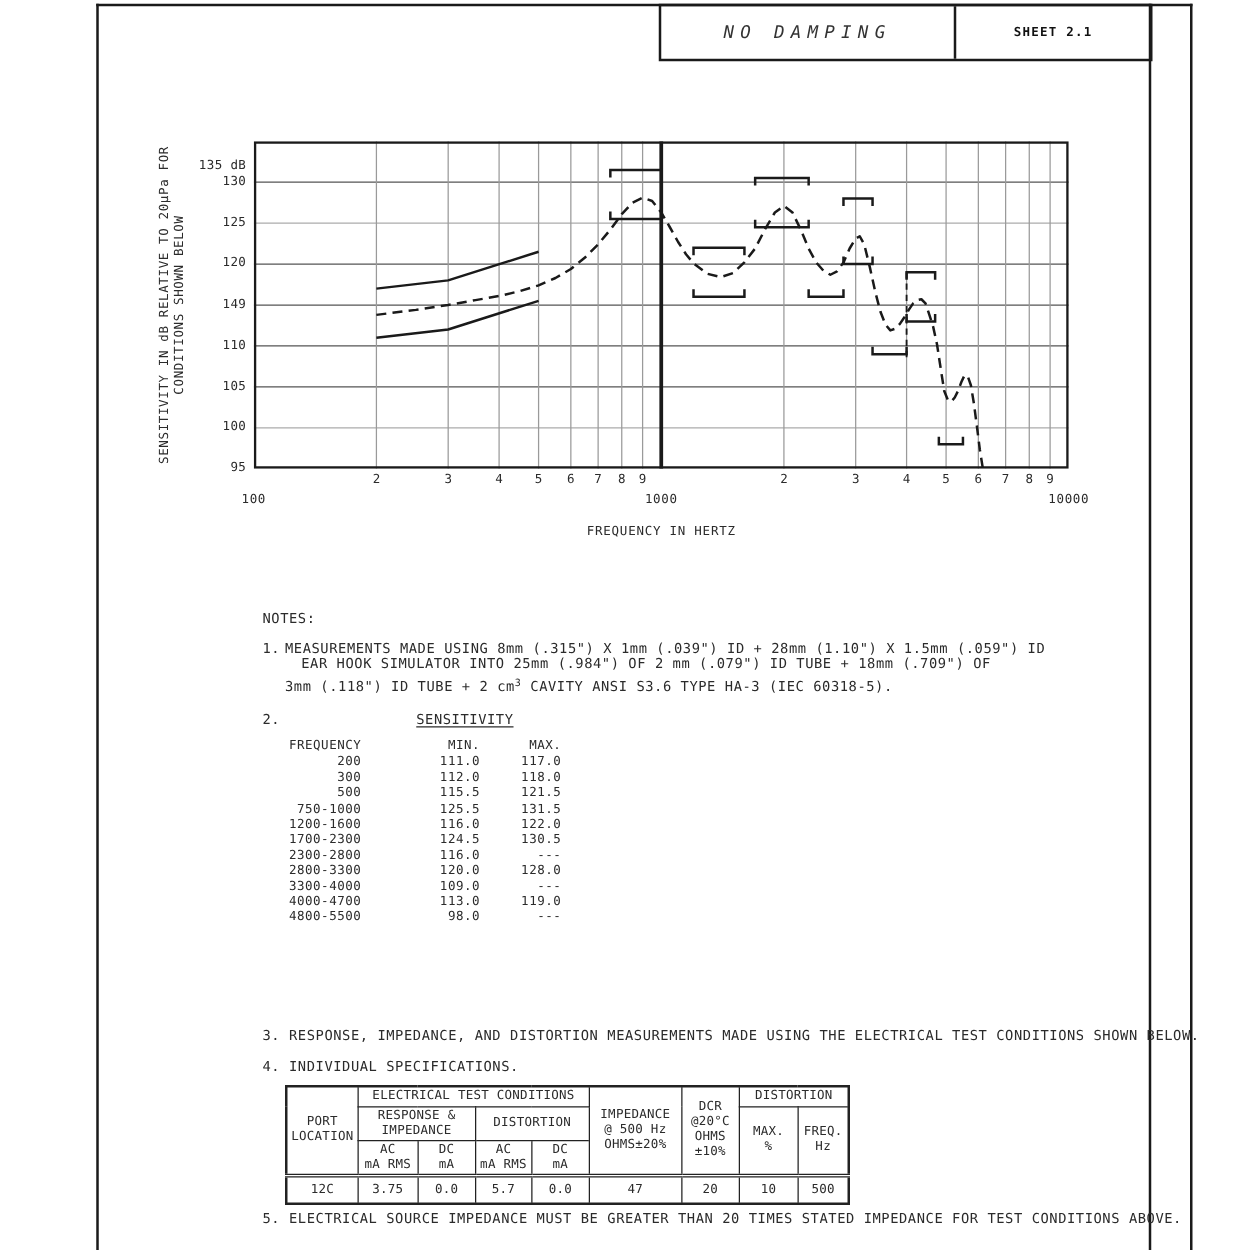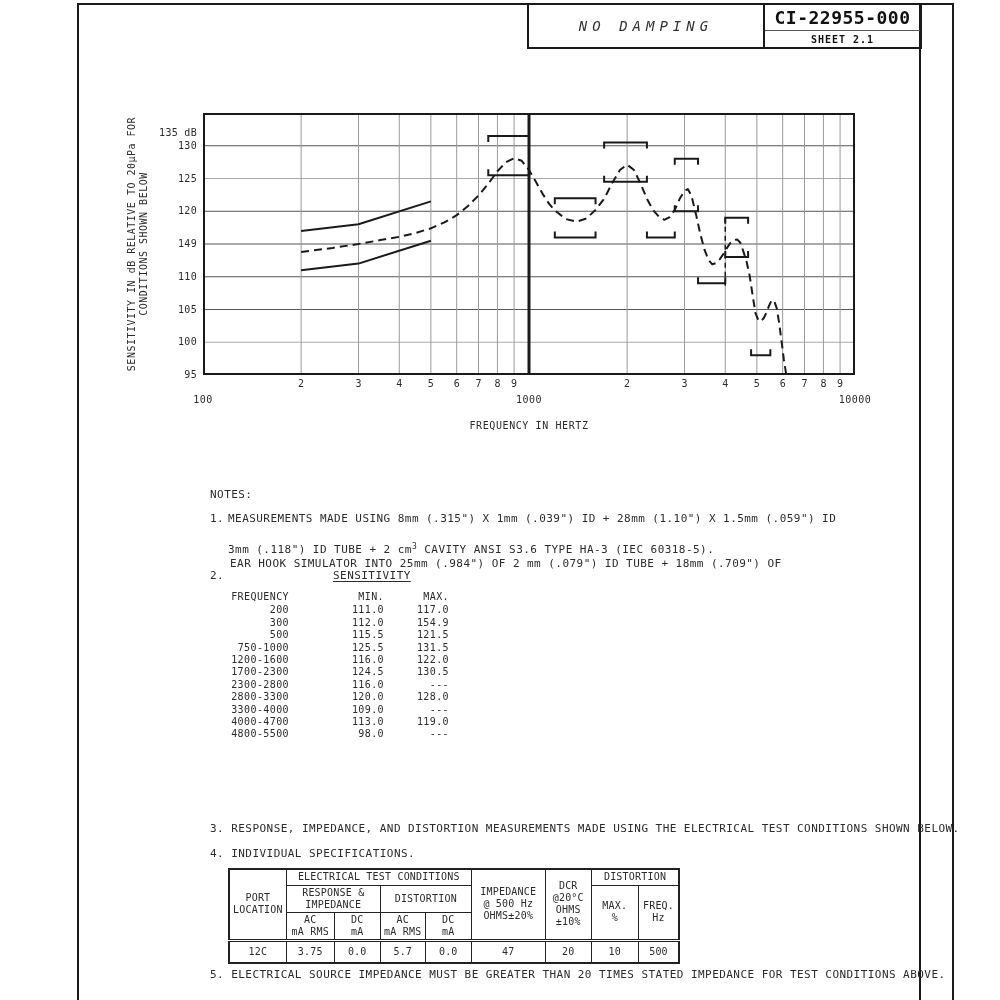--- a/index.html
+++ b/index.html
@@ -50,21 +50,20 @@
 <div class="line" style="left:77px;top:3px;width:2px;height:997px;"></div>
 <div class="line" style="left:77px;top:3px;width:877px;height:2px;"></div>
 <div class="line" style="left:919px;top:3px;width:2px;height:997px;"></div>
 <div class="line" style="left:952px;top:3px;width:2px;height:997px;"></div>
 
 <div class="title-block">
   <div class="tb-left">
     <span class="damping">NO DAMPING</span>
   </div>
   <div class="tb-right">
-    <div class="tb-part">CI-22955-000</div>
     <div class="tb-sheet">SHEET 2.1</div>
   </div>
 </div>
 
 <div>
   <svg id="chart-svg" width="652" height="262" viewBox="0 0 652 262">
       <line x1="0" y1="32.75" x2="652" y2="32.75" stroke="#555555" stroke-width="1"></line>
       <line x1="0" y1="65.5" x2="652" y2="65.5" stroke="#ababab" stroke-width="1"></line>
       <line x1="0" y1="98.25" x2="652" y2="98.25" stroke="#555555" stroke-width="1"></line>
       <line x1="0" y1="131" x2="652" y2="131" stroke="#555555" stroke-width="1"></line>
@@ -140,21 +139,21 @@
   <div class="yaxis-title">
     <div>SENSITIVITY IN dB RELATIVE TO 20μPa FOR</div>
     <div>CONDITIONS SHOWN BELOW</div>
   </div>
   <div class="xaxis-title">FREQUENCY IN HERTZ</div>
 </div>
 
 <div class="note" style="left:210px;top:488px;">NOTES:</div>
 <div class="note" style="left:210px;top:512px;">1.</div>
 <div class="note" style="left:228px;top:512px;">MEASUREMENTS MADE USING 8mm (.315") X 1mm (.039") ID + 28mm (1.10") X 1.5mm (.059") ID</div>
-<div class="note" style="left:230px;top:524px;margin-top:33px;">EAR HOOK SIMULATOR INTO 25mm (.984") OF 2 mm (.079") ID TUBE + 18mm (.709") OF</div>
+<div class="note" style="left:241px;top:524px;">EAR HOOK SIMULATOR INTO 25mm (.984") OF 2 mm (.079") ID TUBE + 18mm (.709") OF</div>
 <div class="note" style="left:228px;top:543px;">
   <span>3mm (.118") ID TUBE + 2 cm</span><span class="sup">3</span><span> CAVITY ANSI S3.6 TYPE HA-3 (IEC 60318-5).</span>
 </div>
 <div class="note" style="left:210px;top:569px;">2.</div>
 <div class="note underline" style="left:333px;top:569px;">SENSITIVITY</div>
 <div class="note" style="left:210px;top:822px;">3. RESPONSE, IMPEDANCE, AND DISTORTION MEASUREMENTS MADE USING THE ELECTRICAL TEST CONDITIONS SHOWN BELOW.</div>
 <div class="note" style="left:210px;top:847px;">4. INDIVIDUAL SPECIFICATIONS.</div>
 <div class="note" style="left:210px;top:968px;">5. ELECTRICAL SOURCE IMPEDANCE MUST BE GREATER THAN 20 TIMES STATED IMPEDANCE FOR TEST CONDITIONS ABOVE.</div>
 
 <div id="sens-table">
@@ -182,21 +181,21 @@
       <div>124.5</div>
       <div>116.0</div>
       <div>120.0</div>
       <div>109.0</div>
       <div>113.0</div>
       <div>98.0</div>
     </div>
     <div class="sens-col" style="left: 364px; top: 591px; width: 85px;">
       <div class="hdr">MAX.</div>
       <div>117.0</div>
-      <div>154.9</div>
+      <div>118.0</div>
       <div>121.5</div>
       <div>131.5</div>
       <div>122.0</div>
       <div>130.5</div>
       <div>---</div>
       <div>128.0</div>
       <div>---</div>
       <div>119.0</div>
       <div>---</div>
     </div>

